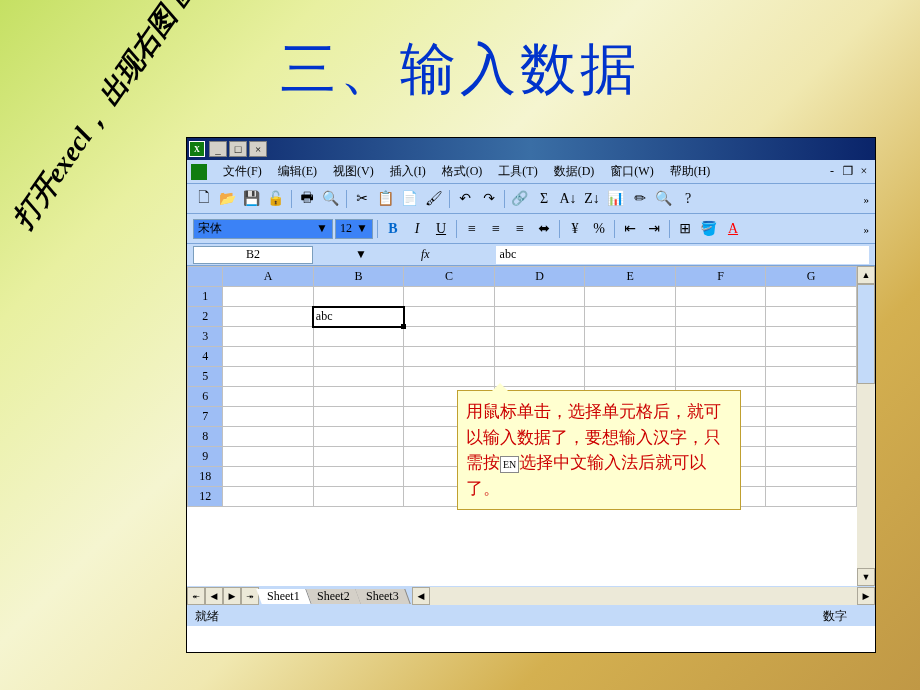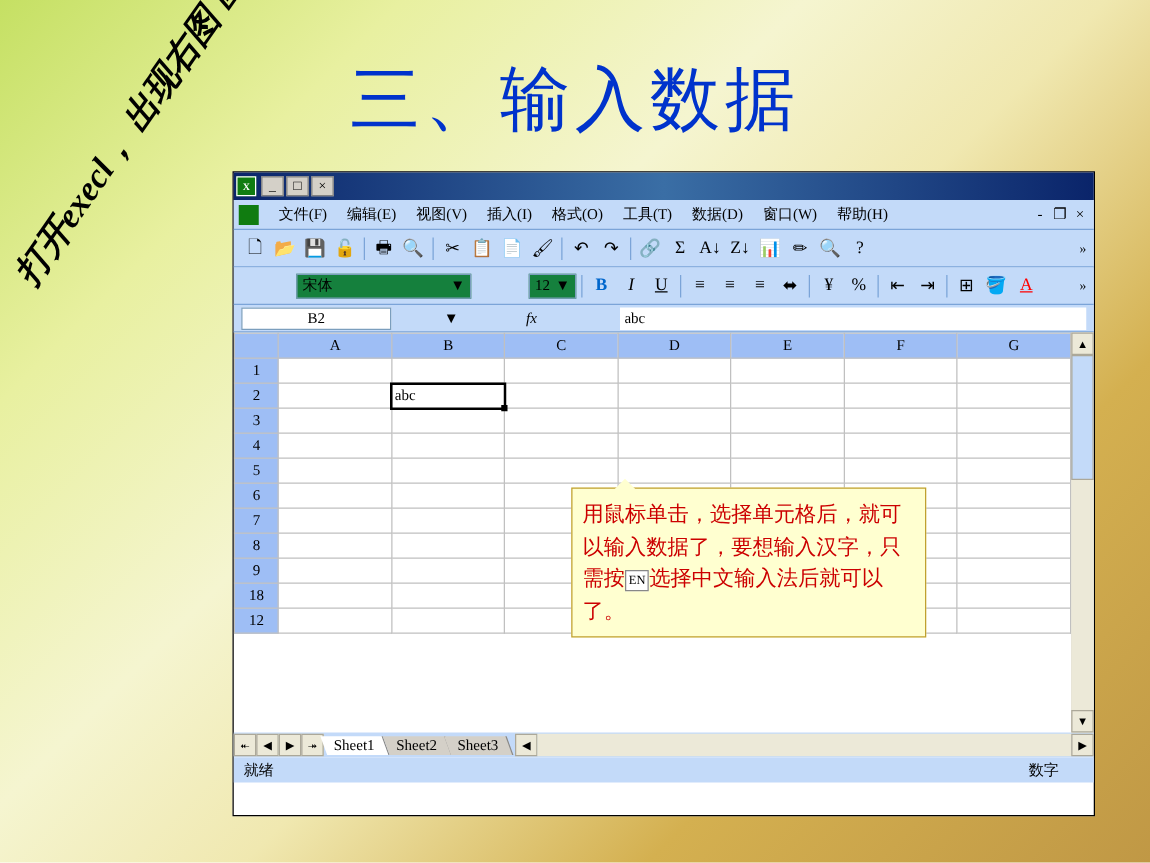--- a/index.html
+++ b/index.html
@@ -9,21 +9,21 @@
       font-family: "SimSun", "宋体", serif;
       background: linear-gradient(135deg, #c5e063 0%, #e8f0a0 20%, #f5f5d0 40%, #f0e8b0 55%, #d4b050 75%, #c09845 100%);
       position: relative;
       overflow: hidden;
     }
     .slide-title {
       text-align: center;
       font-size: 56px;
       color: #0033cc;
       font-weight: normal;
-      padding-top: 42px;
+      padding-top: 32px;
       padding-bottom: 20px;
       letter-spacing: 4px;
     }
     .side-note {
       position: absolute;
       left: 5px;
       top: 215px;
       font-size: 28px;
       font-weight: bold;
       color: #000;
@@ -139,28 +139,27 @@
     .format-bar {
       background: #c3daf9;
       height: 30px;
       display: flex;
       align-items: center;
       padding: 0 6px;
       gap: 2px;
       border-bottom: 1px solid #7ba4d8;
     }
     .font-select {
-      background: #15803d;
+      background: #3b82f6;
       border: 1px solid #7b9ebd;
       height: 20px;
       padding: 0 4px;
       font-size: 12px;
       display: flex;
       align-items: center;
-      margin-left: 44px;
     }
     .font-name { width: 140px; }
     .font-size { width: 38px; }
     .fmt-btn {
       width: 22px;
       height: 22px;
       display: flex;
       align-items: center;
       justify-content: center;
       cursor: pointer;

